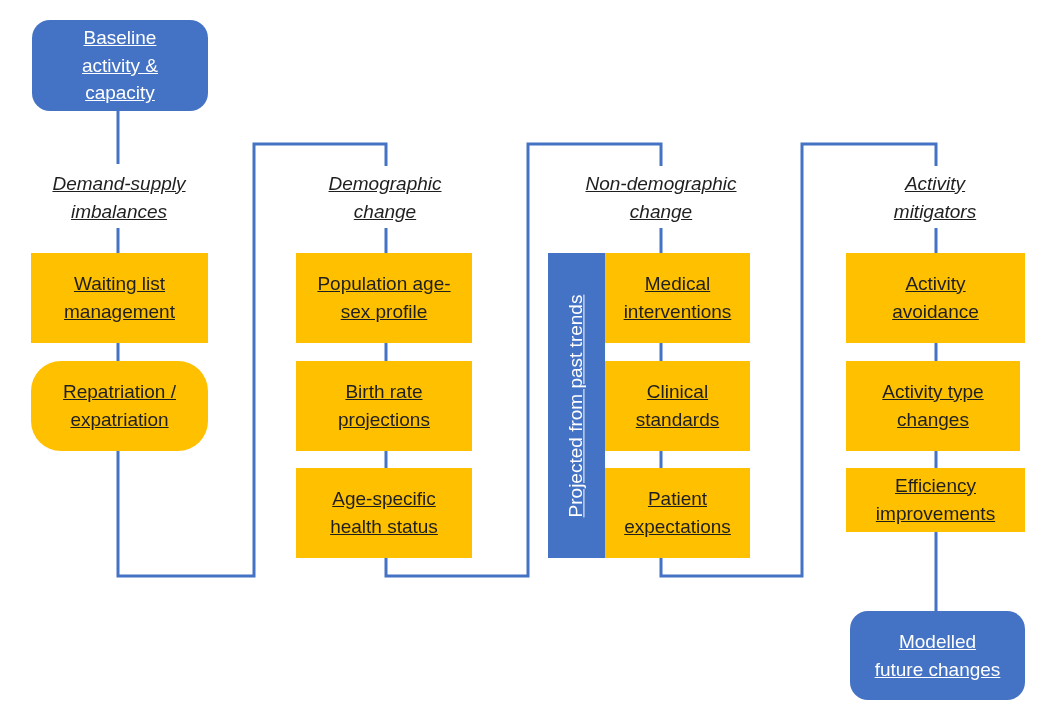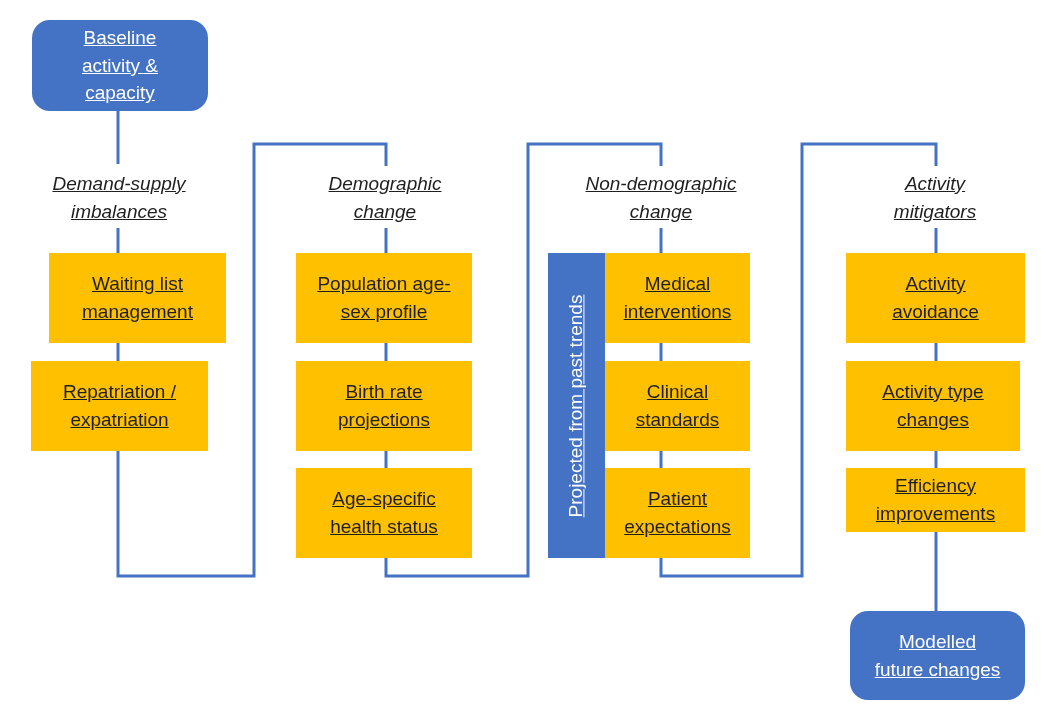--- a/index.html
+++ b/index.html
@@ -90,23 +90,23 @@
 
   <div class="col-header" style="left:18px; top:166px; width:202px; height:64px;">Demand-supply
 imbalances</div>
   <div class="col-header" style="left:284px; top:166px; width:202px; height:64px;">Demographic
 change</div>
   <div class="col-header" style="left:560px; top:166px; width:202px; height:64px;">Non-demographic
 change</div>
   <div class="col-header" style="left:834px; top:166px; width:202px; height:64px;">Activity
 mitigators</div>
 
-  <div class="gold-box" style="left:31px; top:253px; width:177px; height:90px;margin-left:18px;">Waiting list
+  <div class="gold-box" style="left:31px; top:253px; width:177px; height:90px;">Waiting list
 management</div>
-  <div class="gold-box" style="left:31px; top:361px; width:177px; height:90px;">Repatriation /
+  <div class="gold-box" style="left:31px; top:361px; width:177px; height:90px;border-radius:30px;">Repatriation /
 expatriation</div>
 
   <div class="gold-box" style="left:296px; top:361px; width:176px; height:90px;">Birth rate
 projections</div>
   <div class="gold-box" style="left:296px; top:253px; width:176px; height:90px;">Population age-
 sex profile</div>
   <div class="gold-box" style="left:296px; top:468px; width:176px; height:90px;">Age-specific
 health status</div>
 
   <div class="side-bar" style="left:548px; top:253px; width:57px; height:305px;">

